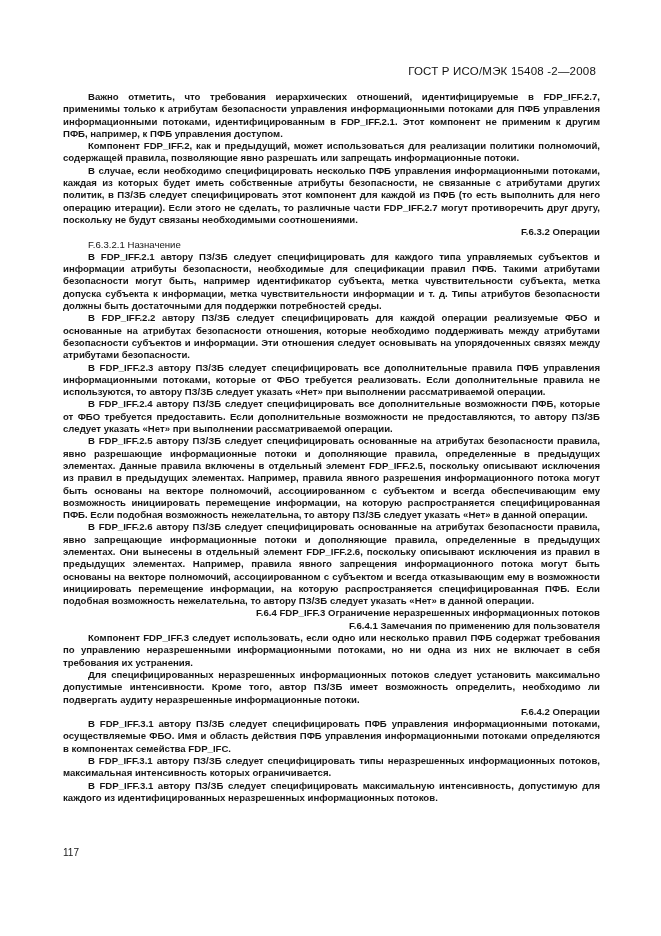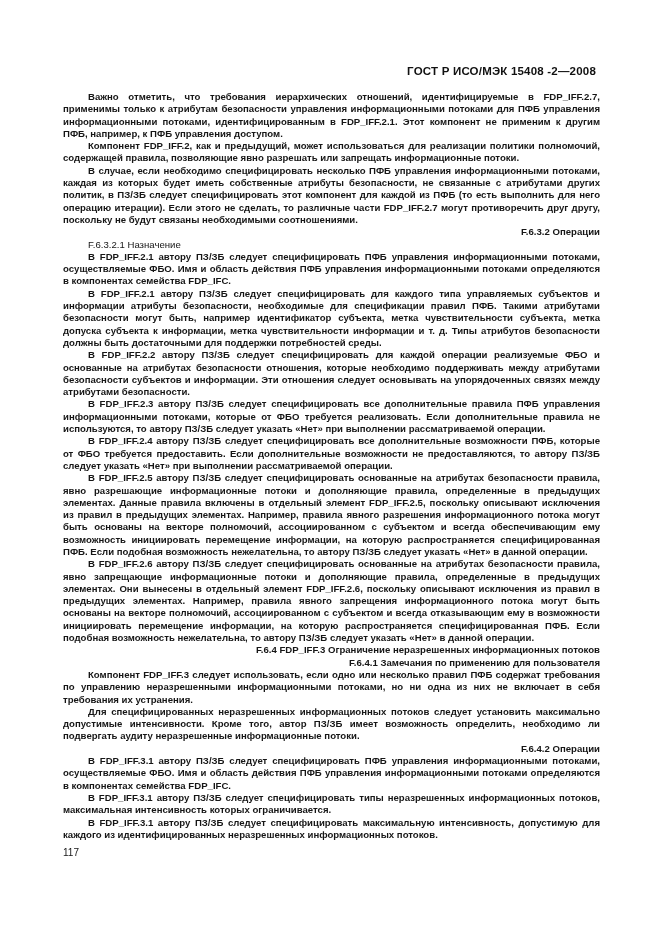--- a/index.html
+++ b/index.html
@@ -15,21 +15,21 @@
     font-family: "Liberation Sans", sans-serif;
     color: #161616;
     overflow: hidden;
   }
   .running-head {
     position: absolute;
     top: 65px;
     left: 63px;
     width: 533px;
     text-align: right;
-    font-weight: bold;
+    font-weight: normal;
     font-size: 11.5px;
     letter-spacing: 0.2px;
     white-space: nowrap;
     color: #111;
   }
   .content {
     position: absolute;
     top: 91px;
     left: 63px;
     width: 537px;
@@ -72,21 +72,20 @@
 <div class="page">
 
   <div class="running-head">ГОСТ Р ИСО/МЭК 15408 -2—2008</div>
 
   <div class="content">
     <p>Важно отметить, что требования иерархических отношений, идентифицируемые в FDP_IFF.2.7, применимы только к атрибутам безопасности управления информационными потоками для ПФБ управления информационными потоками, идентифицированным в FDP_IFF.2.1. Этот компонент не применим к другим ПФБ, например, к ПФБ управления доступом.</p>
     <p>Компонент FDP_IFF.2, как и предыдущий, может использоваться для реализации политики полномочий, содержащей правила, позволяющие явно разрешать или запрещать информационные потоки.</p>
     <p>В случае, если необходимо специфицировать несколько ПФБ управления информационными потоками, каждая из которых будет иметь собственные атрибуты безопасности, не связанные с атрибутами других политик, в ПЗ/ЗБ следует специфицировать этот компонент для каждой из ПФБ (то есть выполнить для него операцию итерации). Если этого не сделать, то различные части FDP_IFF.2.7 могут противоречить друг другу, поскольку не будут связаны необходимыми соотношениями.</p>
     <h3 class="heading">F.6.3.2 Операции</h3>
     <h4 class="subheading">F.6.3.2.1 Назначение</h4>
-    <p>В FDP_IFF.2.1 автору ПЗ/ЗБ следует специфицировать ПФБ управления информационными потоками, осуществляемые ФБО. Имя и область действия ПФБ управления информационными потоками определяются в компонентах семейства FDP_IFC.</p>
     <p>В FDP_IFF.2.1 автору ПЗ/ЗБ следует специфицировать для каждого типа управляемых субъектов и информации атрибуты безопасности, необходимые для спецификации правил ПФБ. Такими атрибутами безопасности могут быть, например идентификатор субъекта, метка чувствительности субъекта, метка допуска субъекта к информации, метка чувствительности информации и т. д. Типы атрибутов безопасности должны быть достаточными для поддержки потребностей среды.</p>
     <p>В FDP_IFF.2.2 автору ПЗ/ЗБ следует специфицировать для каждой операции реализуемые ФБО и основанные на атрибутах безопасности отношения, которые необходимо поддерживать между атрибутами безопасности субъектов и информации. Эти отношения следует основывать на упорядоченных связях между атрибутами безопасности.</p>
     <p>В FDP_IFF.2.3 автору ПЗ/ЗБ следует специфицировать все дополнительные правила ПФБ управления информационными потоками, которые от ФБО требуется реализовать. Если дополнительные правила не используются, то автору ПЗ/ЗБ следует указать «Нет» при выполнении рассматриваемой операции.</p>
     <p>В FDP_IFF.2.4 автору ПЗ/ЗБ следует специфицировать все дополнительные возможности ПФБ, которые от ФБО требуется предоставить. Если дополнительные возможности не предоставляются, то автору ПЗ/ЗБ следует указать «Нет» при выполнении рассматриваемой операции.</p>
     <p>В FDP_IFF.2.5 автору ПЗ/ЗБ следует специфицировать основанные на атрибутах безопасности правила, явно разрешающие информационные потоки и дополняющие правила, определенные в предыдущих элементах. Данные правила включены в отдельный элемент FDP_IFF.2.5, поскольку описывают исключения из правил в предыдущих элементах. Например, правила явного разрешения информационного потока могут быть основаны на векторе полномочий, ассоциированном с субъектом и всегда обеспечивающим ему возможность инициировать перемещение информации, на которую распространяется специфицированная ПФБ. Если подобная возможность нежелательна, то автору ПЗ/ЗБ следует указать «Нет» в данной операции.</p>
     <p>В FDP_IFF.2.6 автору ПЗ/ЗБ следует специфицировать основанные на атрибутах безопасности правила, явно запрещающие информационные потоки и дополняющие правила, определенные в предыдущих элементах. Они вынесены в отдельный элемент FDP_IFF.2.6, поскольку описывают исключения из правил в предыдущих элементах. Например, правила явного запрещения информационного потока могут быть основаны на векторе полномочий, ассоциированном с субъектом и всегда отказывающим ему в возможности инициировать перемещение информации, на которую распространяется специфицированная ПФБ. Если подобная возможность нежелательна, то автору ПЗ/ЗБ следует указать «Нет» в данной операции.</p>
     <h3 class="heading">F.6.4 FDP_IFF.3 Ограничение неразрешенных информационных потоков</h3>
     <h3 class="heading">F.6.4.1 Замечания по применению для пользователя</h3>
     <p>Компонент FDP_IFF.3 следует использовать, если одно или несколько правил ПФБ содержат требования по управлению неразрешенными информационными потоками, но ни одна из них не включает в себя требования их устранения.</p>
     <p>Для специфицированных неразрешенных информационных потоков следует установить максимально допустимые интенсивности. Кроме того, автор ПЗ/ЗБ имеет возможность определить, необходимо ли подвергать аудиту неразрешенные информационные потоки.</p>

